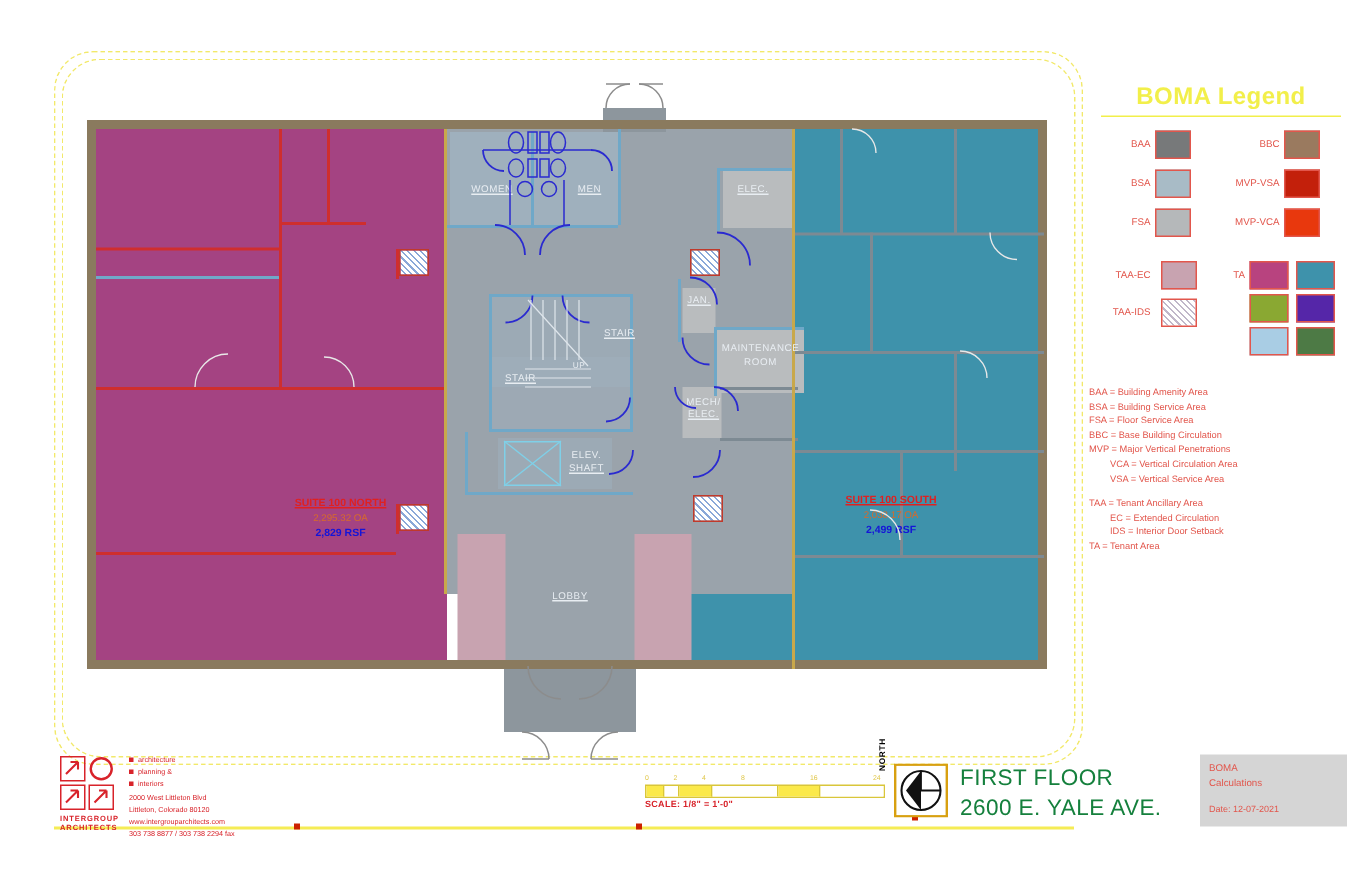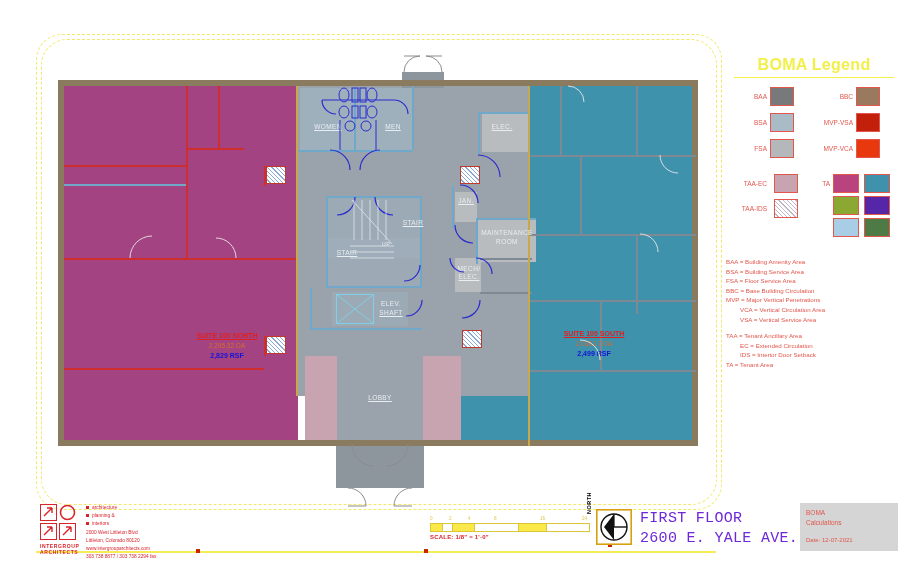--- a/index.html
+++ b/index.html
@@ -102,21 +102,21 @@
   .sb-ticks{position:relative;height:7px;}
   .sb-tick{position:absolute;top:0;font-size:4.6px;color:#e0c74a;}
   .sb-cap{margin-top:2px;font-size:6px;color:#d8232a;font-weight:bold;letter-spacing:.2px;}
 
   
   #northblk{position:absolute;left:587px;top:508px;width:44px;height:40px;}
   .north-word{position:absolute;left:-1px;top:6px;font-size:5.5px;color:#000;
               font-weight:bold;letter-spacing:.5px;
               transform:rotate(-90deg);transform-origin:left top;}
   #titletxt{position:absolute;left:640px;top:509px;}
-  #titletxt div{font-size:15px;color:#6d28d9;letter-spacing:.3px;line-height:1.35;font-family:Liberation Mono, monospace;}
+  #titletxt div{font-size:15px;color:#15803d;letter-spacing:.3px;line-height:1.35;}
 
   
   #bomacalc{position:absolute;left:800px;top:503px;width:98px;height:48px;background:#d5d5d5;}
   #bomacalc .bc-t{position:absolute;left:6px;top:5px;font-size:6.5px;color:#e2564c;line-height:1.5;}
   #bomacalc .bc-d{position:absolute;left:6px;top:34px;font-size:6px;color:#e2564c;}
 </style>
 </head>
 <body>
 
 <div id="sheet">

